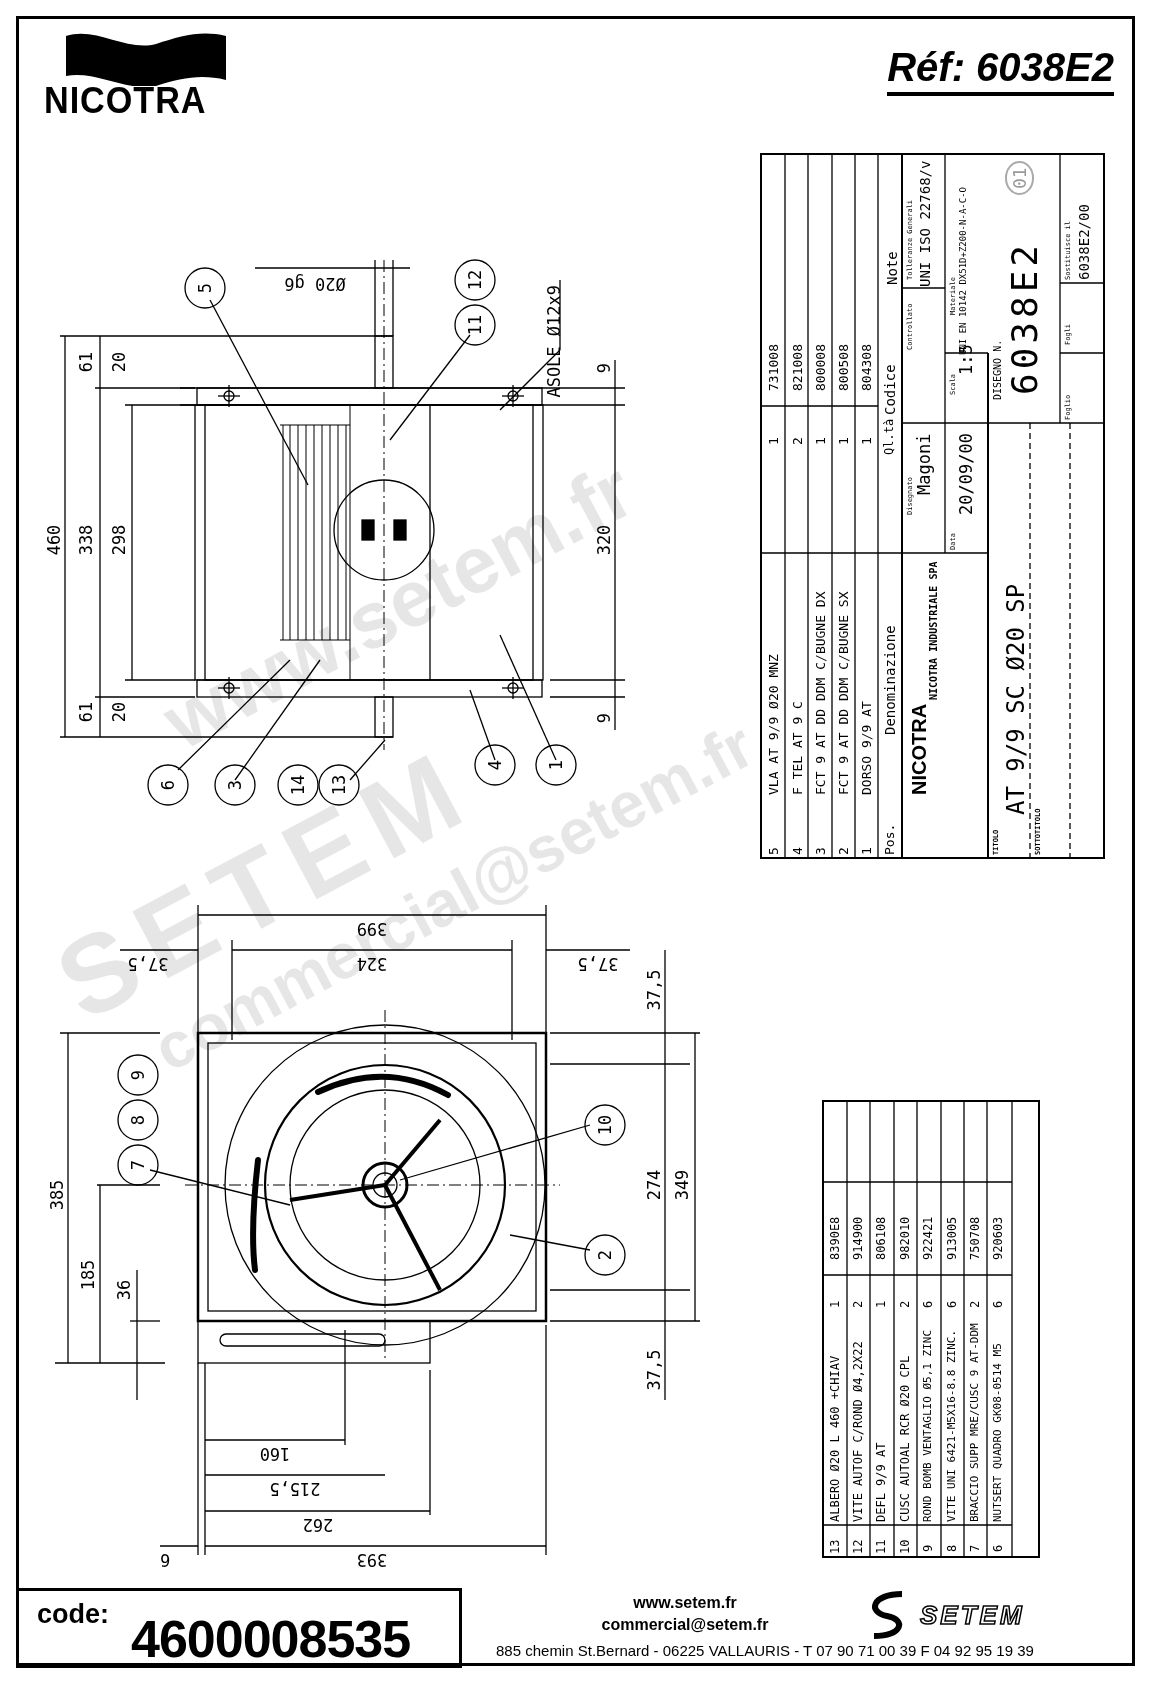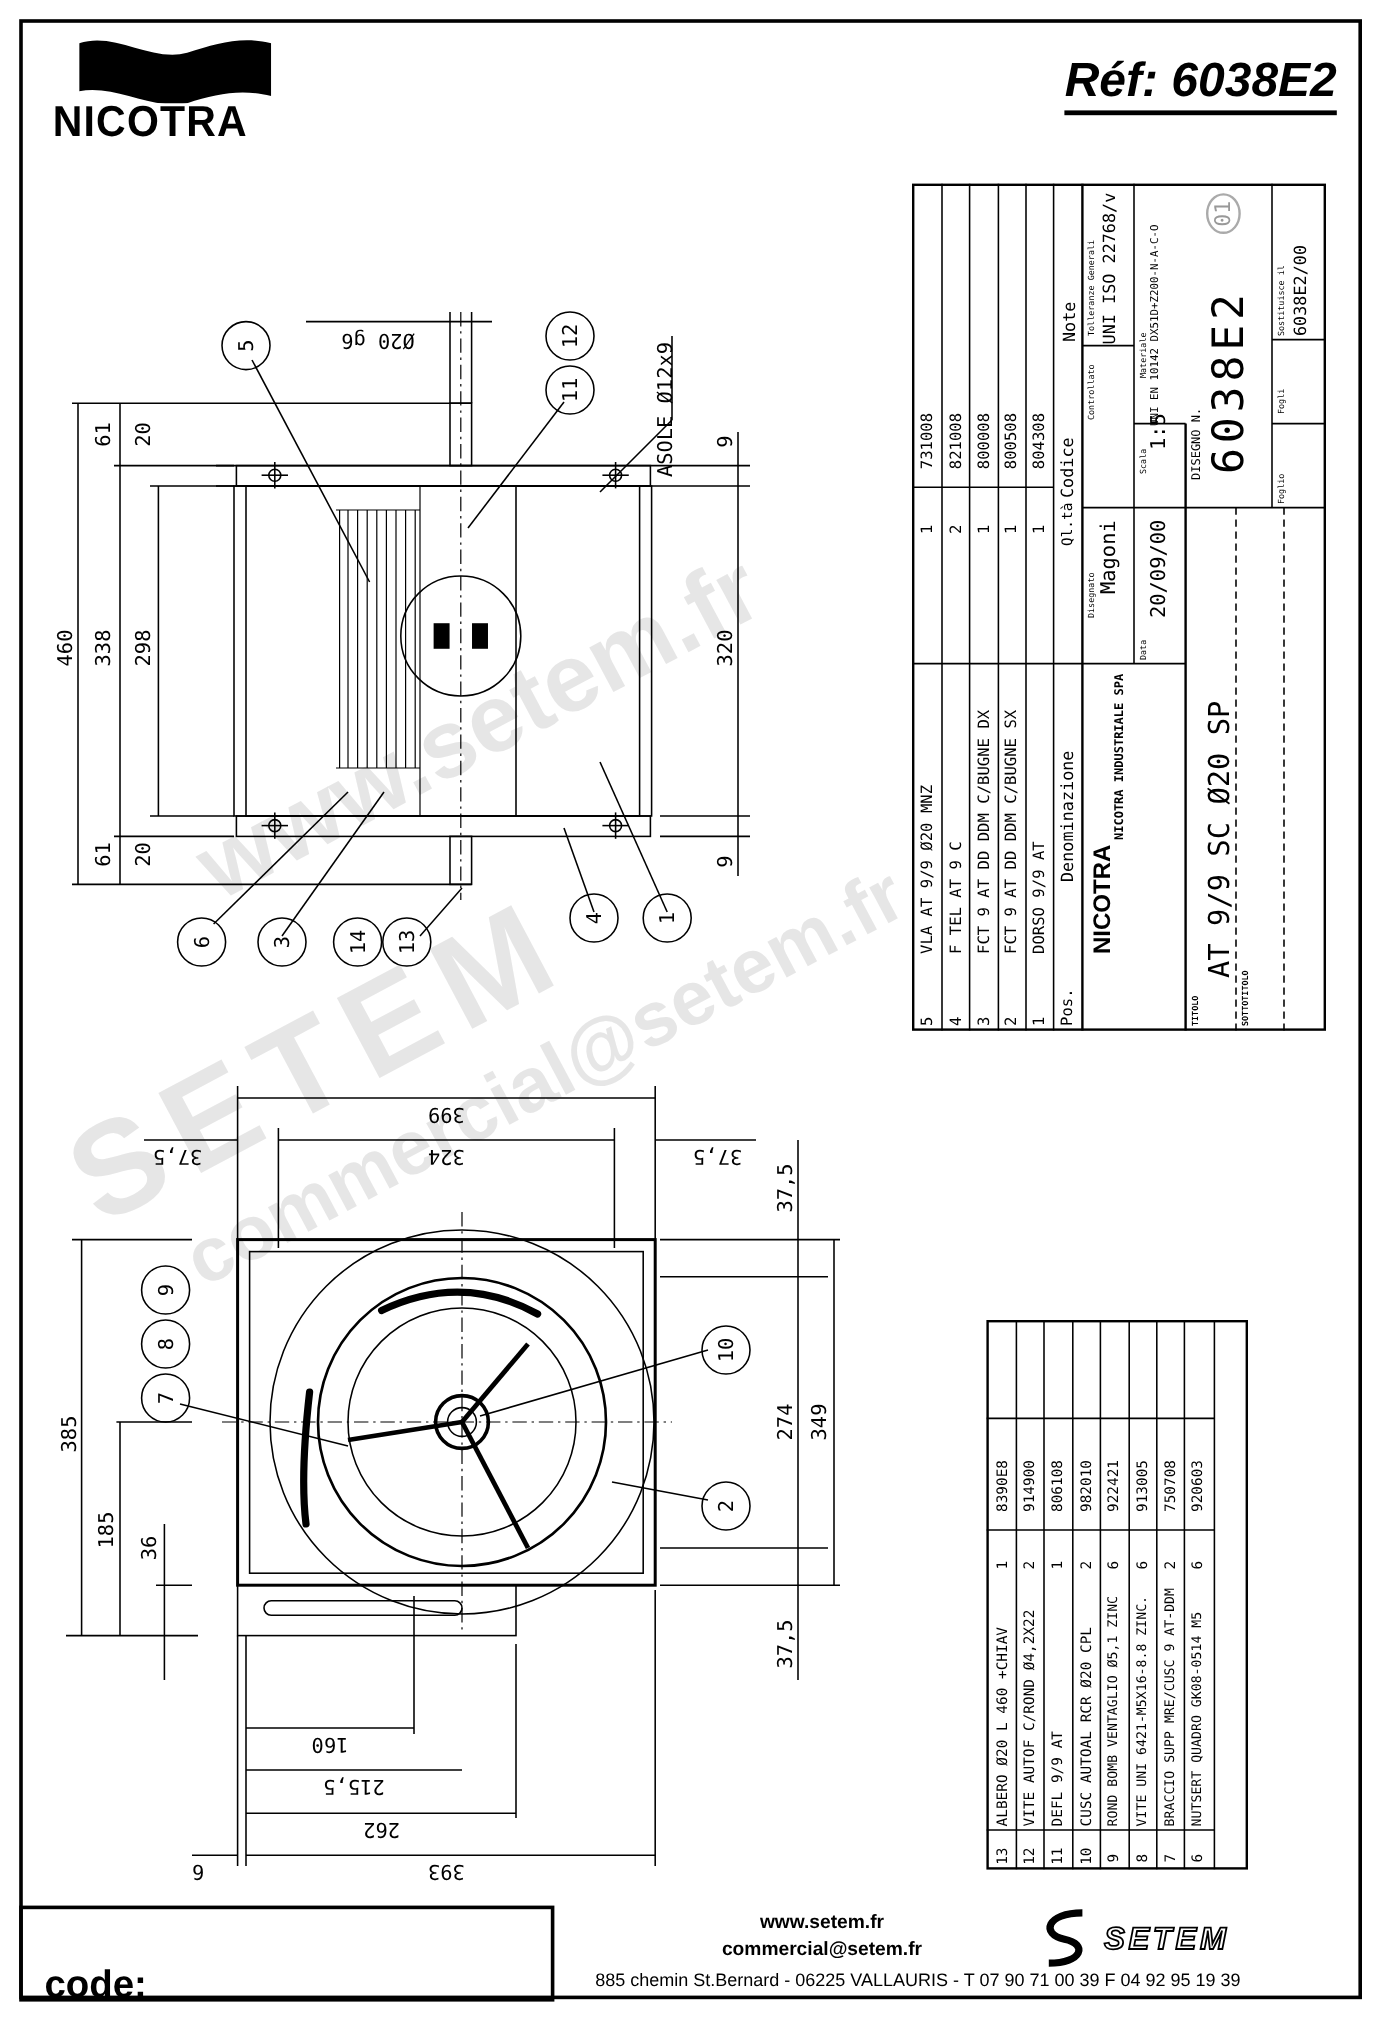--- a/index.html
+++ b/index.html
@@ -9,21 +9,21 @@
   .logo-wave{position:absolute;left:66px;top:30px;width:160px;height:56px;}
   .logo-text{position:absolute;left:44px;top:80px;font-family:"Liberation Sans",sans-serif;font-weight:bold;font-size:36px;letter-spacing:1px;transform:scaleX(0.95);transform-origin:left;}
   .ref{position:absolute;right:40px;top:44px;font-family:"Liberation Sans",sans-serif;font-weight:bold;font-style:italic;font-size:40px;border-bottom:4px solid #000;line-height:46px;padding-bottom:2px;}
   svg text{font-family:"DejaVu Sans Mono",monospace;}
   
   .tb{position:absolute;left:760px;top:153px;width:345px;height:706px;border:2px solid #000;box-sizing:border-box;}
   .rot{position:absolute;transform-origin:0 0;transform:rotate(-90deg);white-space:nowrap;font-family:"DejaVu Sans Mono",monospace;}
   
   .pt{position:absolute;left:822px;top:1100px;width:218px;height:458px;border:2px solid #000;box-sizing:border-box;}
   .footer-code{position:absolute;left:16px;top:1588px;width:446px;height:80px;border:3px solid #000;box-sizing:border-box;}
-  .code-label{position:absolute;left:18px;top:8px;font-weight:bold;font-size:32px;margin-top:36px;}
+  .code-label{position:absolute;left:18px;top:8px;font-weight:bold;font-size:27px;}
   .code-value{position:absolute;left:112px;top:18px;font-weight:bold;font-size:52px;letter-spacing:-1px;}
   .contact{position:absolute;left:470px;top:1592px;width:430px;text-align:center;font-size:16px;font-weight:bold;line-height:22px;}
   .addr{position:absolute;left:496px;top:1642px;font-size:15px;white-space:nowrap;}
   .setem-brand{position:absolute;left:920px;top:1600px;font-size:26px;font-weight:bold;font-style:italic;letter-spacing:3px;color:#fff;-webkit-text-stroke:1.5px #000;}
   .wm{position:absolute;font-weight:bold;color:rgba(200,200,200,0.45);white-space:nowrap;pointer-events:none;}
 </style>
 </head>
 <body>
 
 <div class="frame"></div>
@@ -358,20 +358,21 @@
   <div class="rot" style="left:50px;top:452px;font-size:12px">11</div>
   <div class="rot" style="left:74px;top:452px;font-size:12px">10</div>
   <div class="rot" style="left:97px;top:450px;font-size:12px">9</div>
   <div class="rot" style="left:121px;top:450px;font-size:12px">8</div>
   <div class="rot" style="left:144px;top:450px;font-size:12px">7</div>
   <div class="rot" style="left:167px;top:450px;font-size:12px">6</div>
 </div>
 
 <div class="footer-code">
   <div class="code-label">code:</div>
+  <div class="code-value">4600008535</div>
 </div>
 <div class="contact">
   <div>www.setem.fr</div>
   <div>commercial@setem.fr</div>
 </div>
 <div class="addr">885 chemin St.Bernard  -  06225 VALLAURIS  -  T 07 90 71 00 39   F 04 92 95 19 39</div>
 <svg class="abs" style="left:862px;top:1590px" width="60" height="50">
   <path d="M40,4 C10,4 5,22 25,26 C45,30 40,46 12,46" stroke="#000" stroke-width="6" fill="none"></path>
 </svg>
 <div class="setem-brand">SETEM</div>

